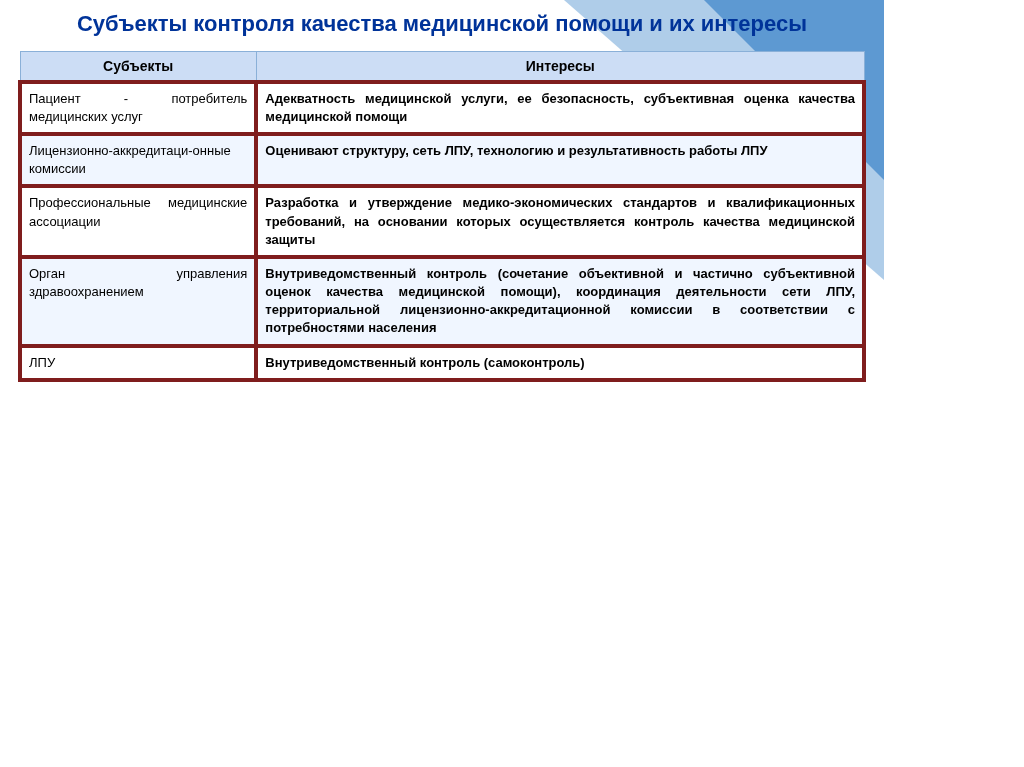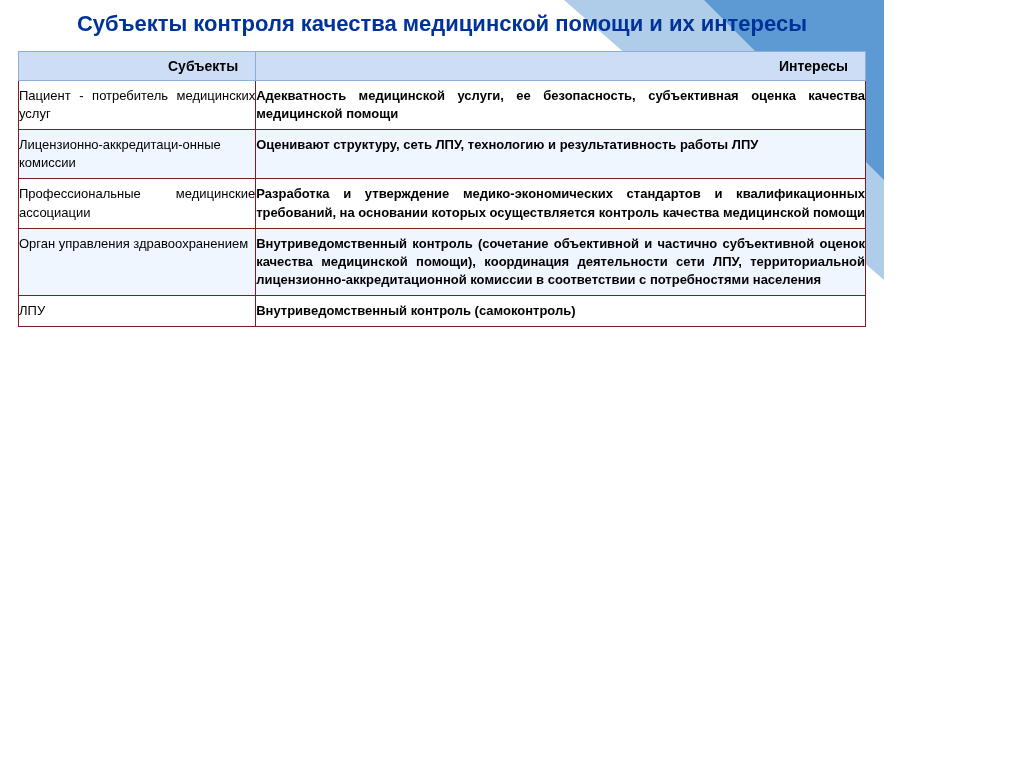--- a/index.html
+++ b/index.html
@@ -62,28 +62,28 @@
     }
     table {
       width: 100%;
       border-collapse: collapse;
       font-size: 13.5px;
     }
     th {
       background-color: #dce8f8;
       border: 1px solid #8ab0d8;
       padding: 6px 17px;
-      text-align: right;
+      text-align: center;
       font-weight: bold;
       color: #000;
       font-size: 14px;
     }
     td {
-      border: 1px solid #7f1d1d;
-      padding: 6px 0;
+      border: 4px solid #7f1d1d;
+      padding: 6px 7px;
       vertical-align: top;
       color: #000;
       font-size: 13px;
       line-height: 1.4;
     }
     td.subject-col {
       width: 28%;
       text-align: justify;
       font-weight: normal;
     }
@@ -124,21 +124,21 @@
       <tr>
             <td class="subject-col">Пациент - потребитель медицинских услуг</td>
             <td class="interest-col">Адекватность медицинской услуги, ее безопасность, субъективная оценка качества медицинской помощи</td>
           </tr>
           <tr>
             <td class="subject-col">Лицензионно-аккредитаци-онные комиссии</td>
             <td class="interest-col">Оценивают структуру, сеть ЛПУ, технологию и результативность работы ЛПУ</td>
           </tr>
           <tr>
             <td class="subject-col">Профессиональные медицинские ассоциации</td>
-            <td class="interest-col">Разработка и утверждение медико-экономических стандартов и квалификационных требований, на основании которых осуществляется контроль качества медицинской помощи</td>
+            <td class="interest-col">Разработка и утверждение медико-экономических стандартов и квалификационных требований, на основании которых осуществляется контроль качества медицинской защиты</td>
           </tr>
           <tr>
             <td class="subject-col">Орган управления здравоохранением</td>
             <td class="interest-col">Внутриведомственный контроль (сочетание объективной и частично субъективной оценок качества медицинской помощи), координация деятельности сети ЛПУ, территориальной лицензионно-аккредитационной комиссии в соответствии с потребностями населения</td>
           </tr>
           <tr>
             <td class="subject-col">ЛПУ</td>
             <td class="interest-col">Внутриведомственный контроль (самоконтроль)</td>
           </tr>
         </tbody>

